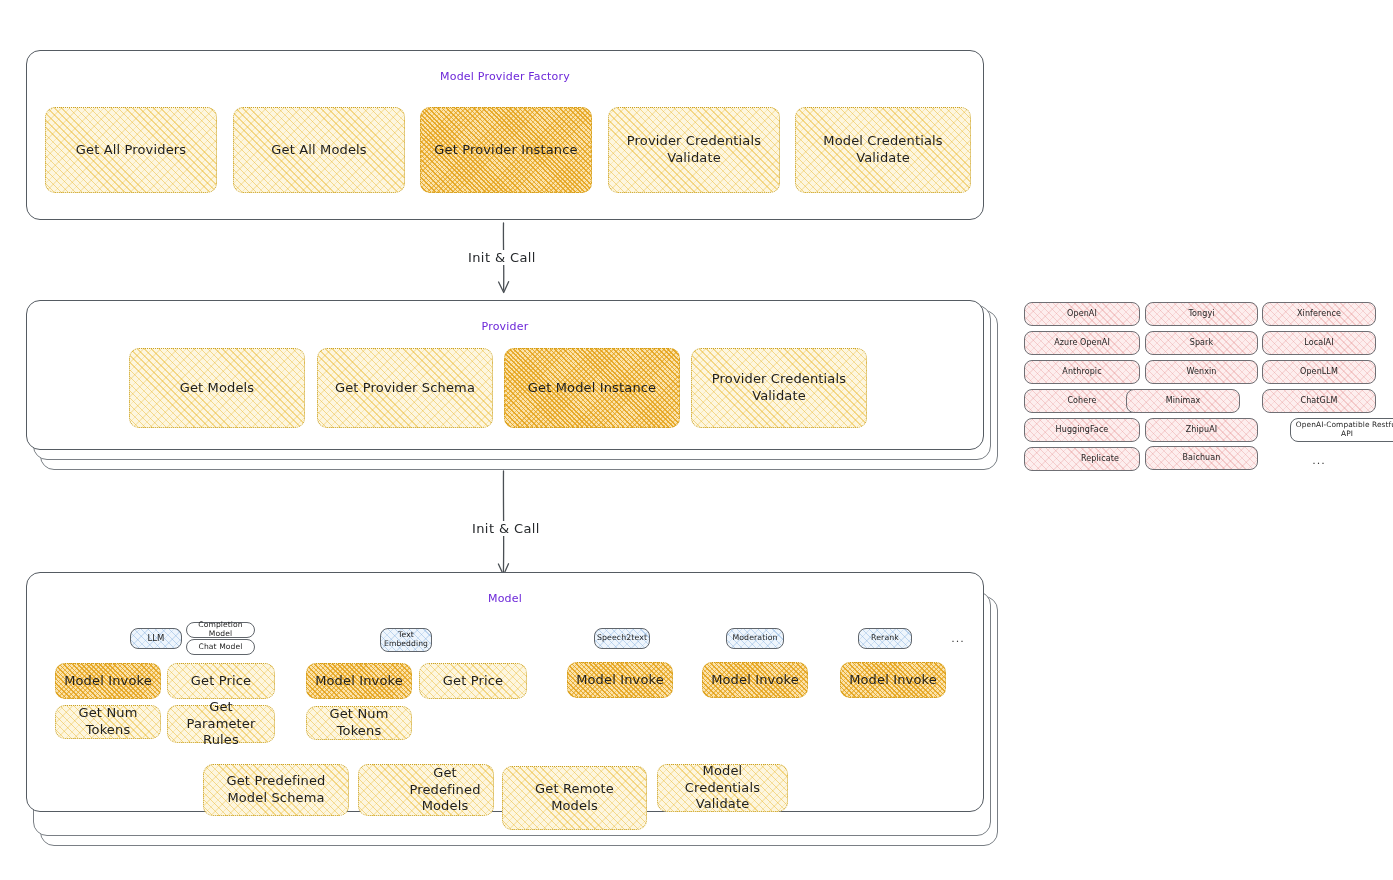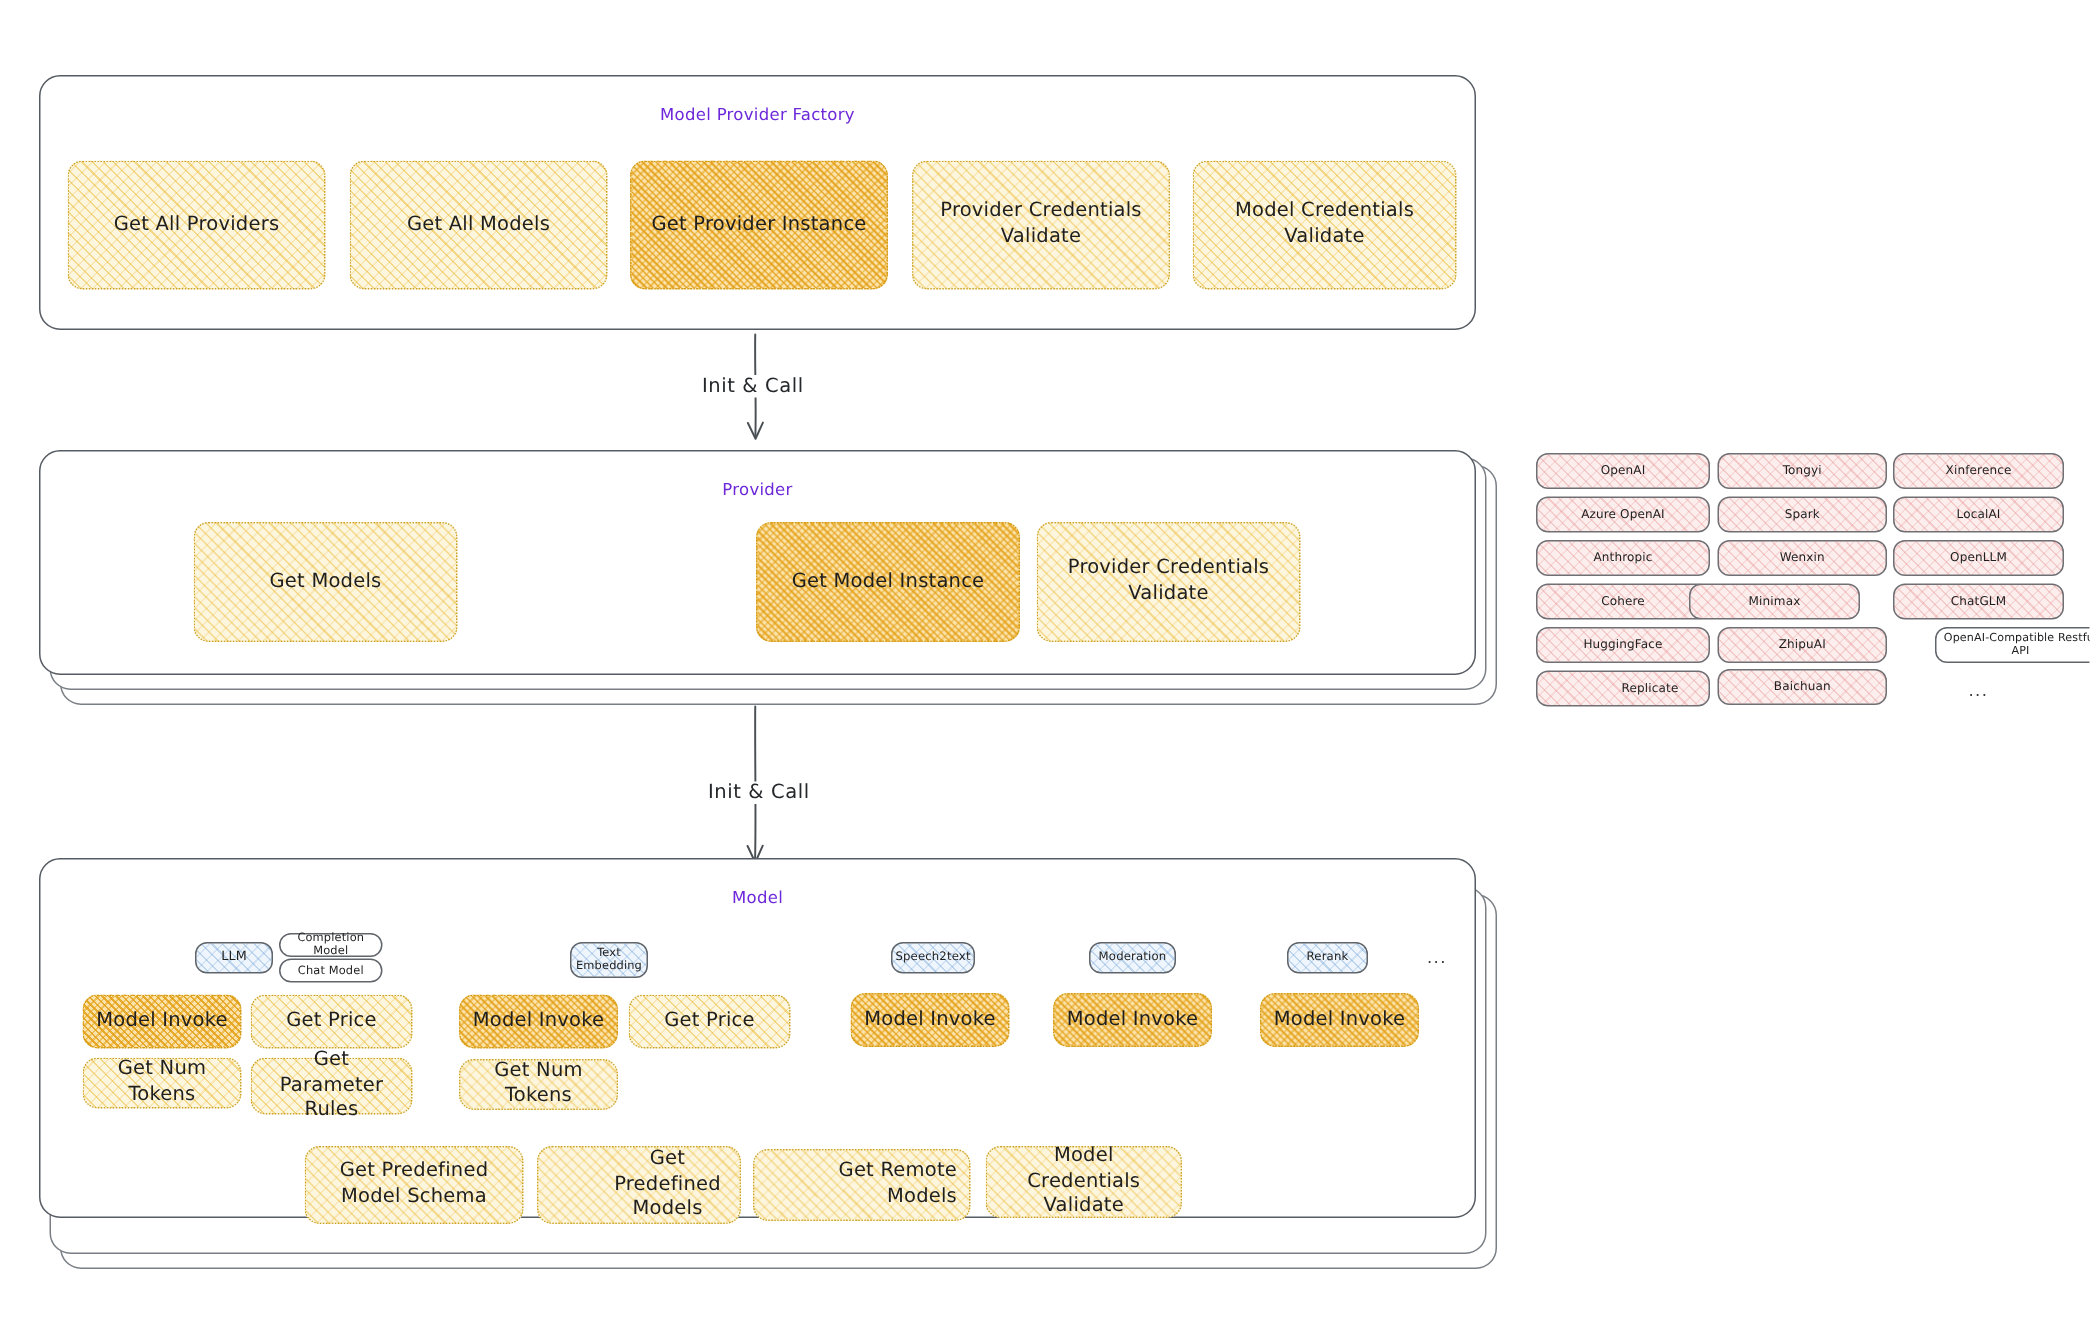--- a/index.html
+++ b/index.html
@@ -154,20 +154,21 @@
     <div class="arrow-label" style="left:5px;top:28px;">Init &amp; Call</div>
   </div>
 
   <div class="panel-shadow" style="left:40px;top:310px;width:958px;height:160px;"></div>
   <div class="panel-shadow" style="left:33px;top:305px;width:958px;height:155px;"></div>
   <div class="panel" style="left:26px;top:300px;width:958px;height:150px;">
     <div class="panel-title" style="top:19px;">Provider</div>
   </div>
 
   <div class="node hatch-light" style="left:129px;top:348px;width:176px;height:80px;">Get Models</div>
+  <div class="node hatch-light" style="left:317px;top:348px;width:176px;height:80px;">Get Provider Schema</div>
   <div class="node hatch-dense" style="left:504px;top:348px;width:176px;height:80px;">Get Model Instance</div>
   <div class="node hatch-light" style="left:691px;top:348px;width:176px;height:80px;">Provider Credentials Validate</div>
 
   <div class="chip hatch-pink" style="left:1024px;top:302px;width:116px;height:24px;">OpenAI</div>
   <div class="chip hatch-pink" style="left:1024px;top:331px;width:116px;height:24px;">Azure OpenAI</div>
   <div class="chip hatch-pink" style="left:1024px;top:360px;width:116px;height:24px;">Anthropic</div>
   <div class="chip hatch-pink" style="left:1024px;top:389px;width:116px;height:24px;">Cohere</div>
   <div class="chip hatch-pink" style="left:1024px;top:418px;width:116px;height:24px;">HuggingFace</div>
   <div class="chip hatch-pink" style="left:1024px;top:447px;width:116px;height:24px;padding-left:40px;">Replicate</div>
 
@@ -217,16 +218,16 @@
   <div class="node hatch-dense" style="left:306px;top:663px;width:106px;height:36px;">Model Invoke</div>
   <div class="node hatch-light" style="left:419px;top:663px;width:108px;height:36px;">Get Price</div>
   <div class="node hatch-light" style="left:306px;top:706px;width:106px;height:34px;">Get Num Tokens</div>
 
   <div class="node hatch-dense" style="left:567px;top:662px;width:106px;height:36px;">Model Invoke</div>
   <div class="node hatch-dense" style="left:702px;top:662px;width:106px;height:36px;">Model Invoke</div>
   <div class="node hatch-dense" style="left:840px;top:662px;width:106px;height:36px;">Model Invoke</div>
 
   <div class="node hatch-light" style="left:203px;top:764px;width:146px;height:52px;">Get Predefined Model Schema</div>
   <div class="node hatch-light" style="left:358px;top:764px;width:136px;height:52px;padding-left:46px;">Get Predefined Models</div>
-  <div class="node hatch-light" style="left:502px;top:766px;width:145px;height:48px;text-align:right;">Get Remote Models</div>
+  <div class="node hatch-light" style="left:502px;top:766px;width:145px;height:64px;">Get Remote Models</div>
   <div class="node hatch-light" style="left:657px;top:764px;width:131px;height:48px;">Model Credentials Validate</div>
 
 </div>
 
 </body></html>

